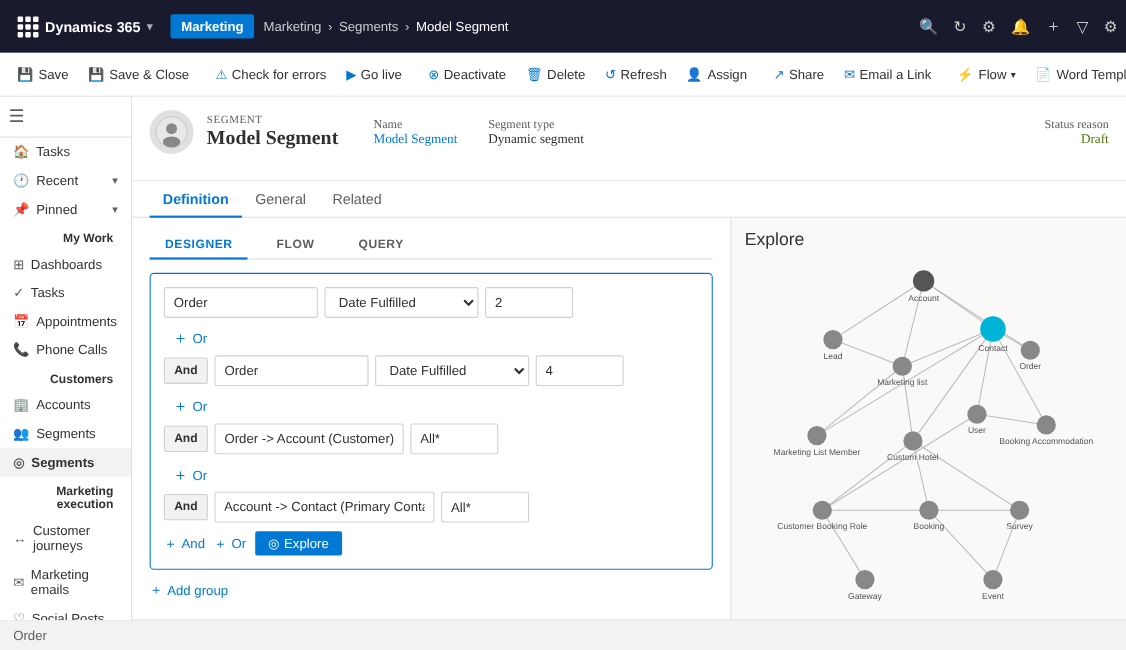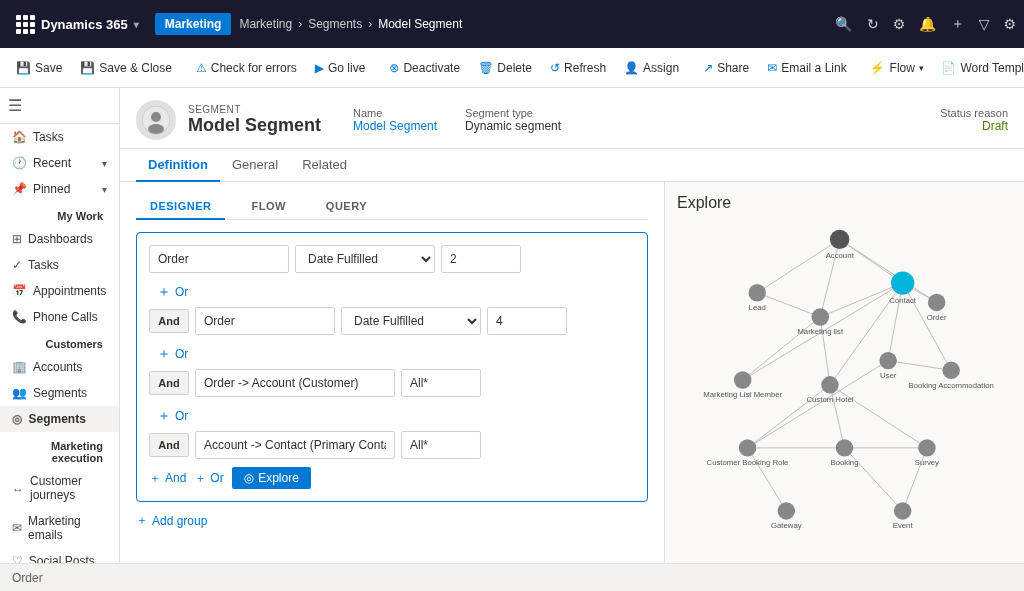--- a/index.html
+++ b/index.html
@@ -129,23 +129,24 @@
     .content-area {
       flex: 1;
       display: flex;
       flex-direction: column;
       overflow: hidden;
       background: #fff;
     }
 
     
     .record-header {
-      padding: 12px 16px 8px;
+      padding: 12px 16px 24px;
       background: #fff;
       border-bottom: 1px solid #e0e0e0;
+      font-family: Liberation Serif, serif;
     }
     .record-label {
       font-size: 10px;
       color: #605e5c;
       text-transform: uppercase;
       letter-spacing: 0.5px;
     }
     .record-title-row {
       display: flex;
       align-items: center;
@@ -596,21 +597,21 @@
             </select>
             <input class="query-input value" type="text" value="4" style="">
           </div>
           <div class="query-or-link">
             <span class="plus">＋</span>
             <span>Or</span>
           </div>
 
           <div class="query-row">
             <span class="query-and-btn">And</span>
-            <input class="query-input" type="text" value="Order -&gt; Account (Customer)" style="width: 200px;">
+            <input class="query-input" type="text" value="Order -&gt; Account (Customer)" style="width: 172px; text-align: center;">
             <input class="query-input value" type="text" value="All*" style="">
           </div>
           <div class="query-or-link">
             <span class="plus">＋</span>
             <span>Or</span>
           </div>
 
           <div class="query-row">
             <span class="query-and-btn">And</span>
             <input class="query-input" type="text" value="Account -&gt; Contact (Primary Contact)" style="width: 200px;">

